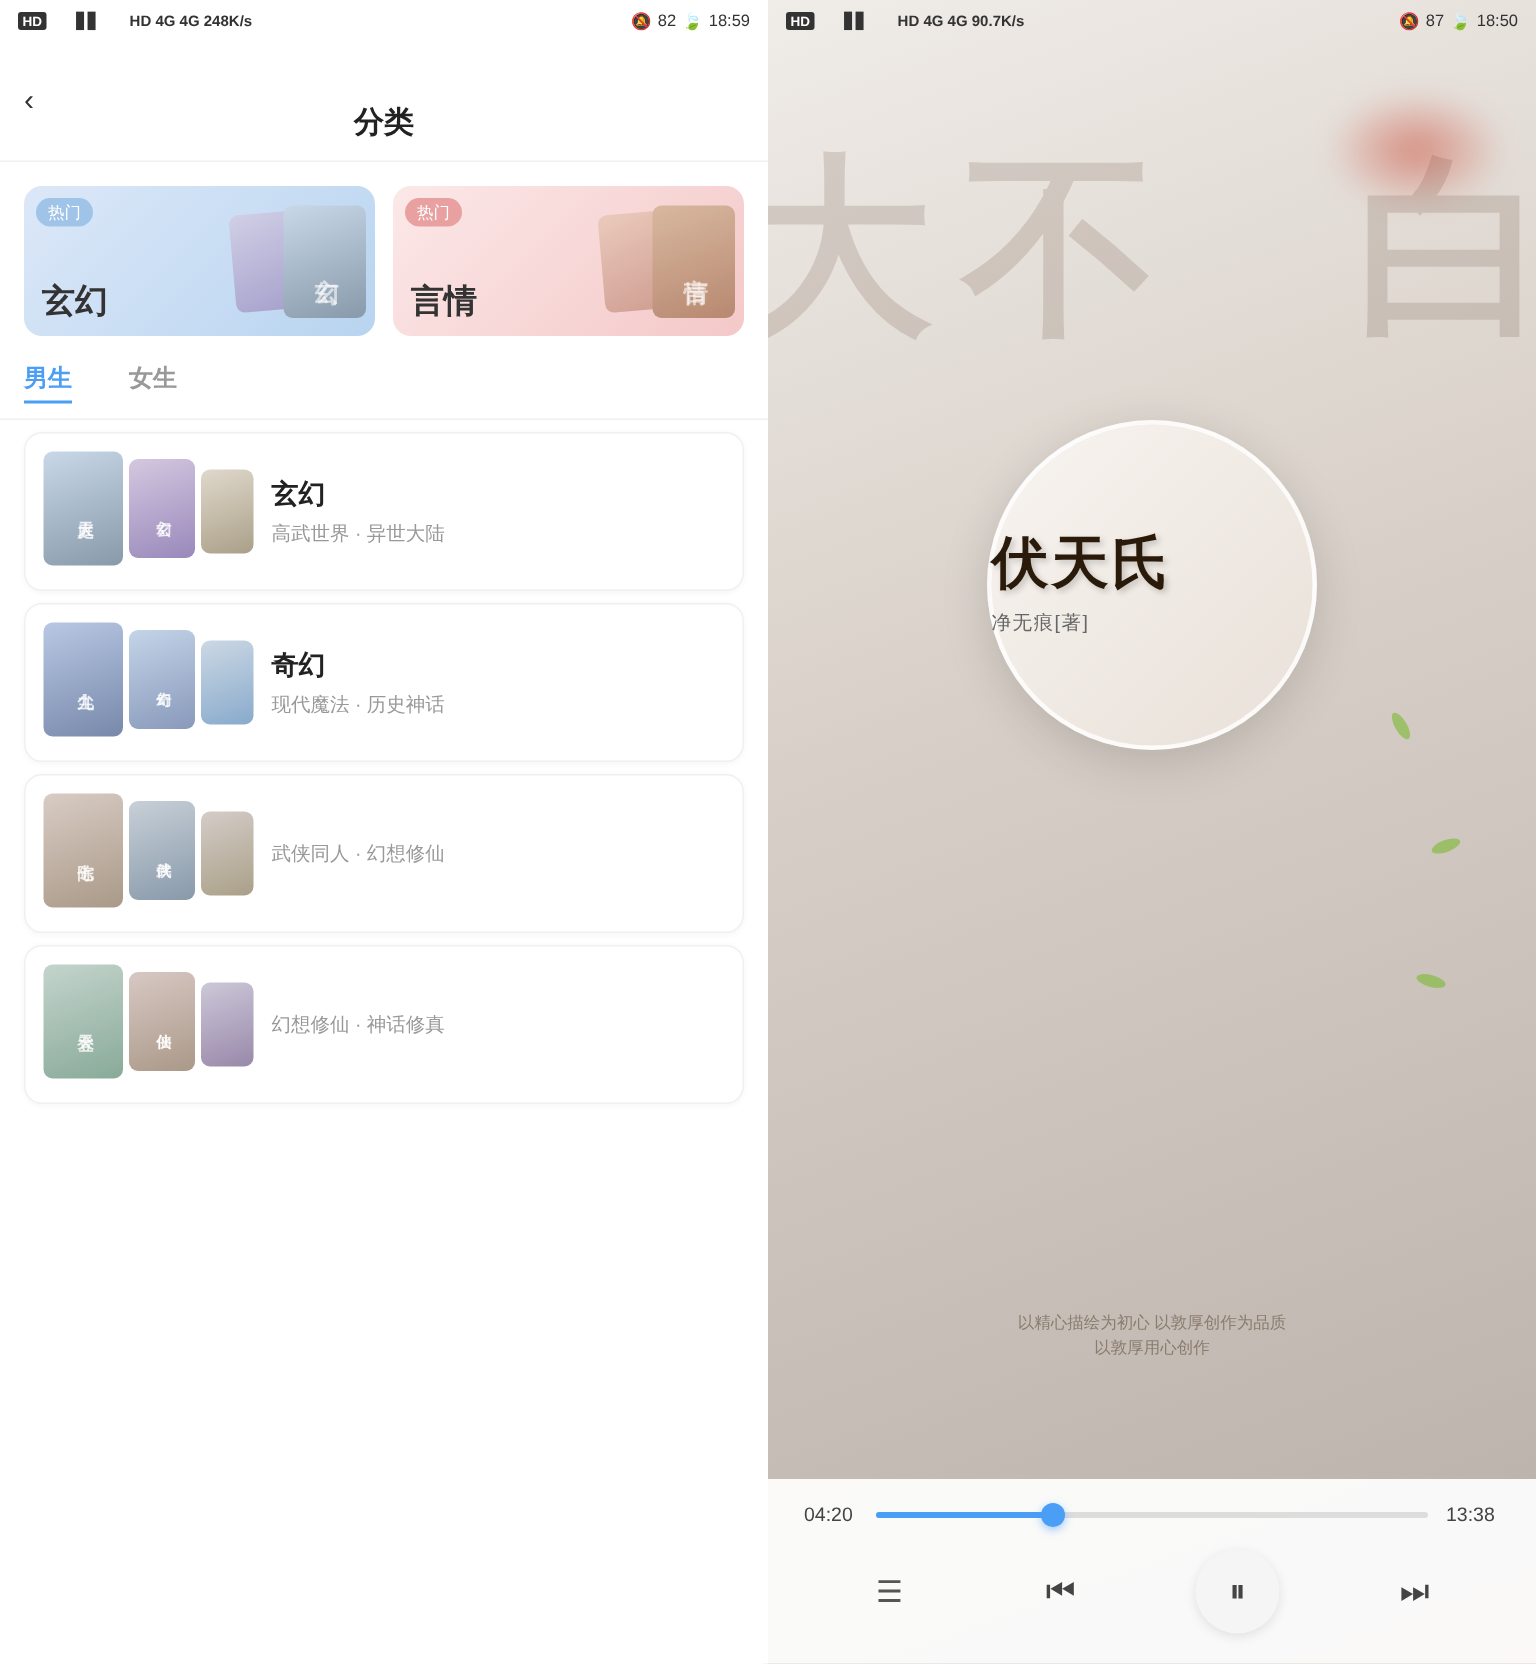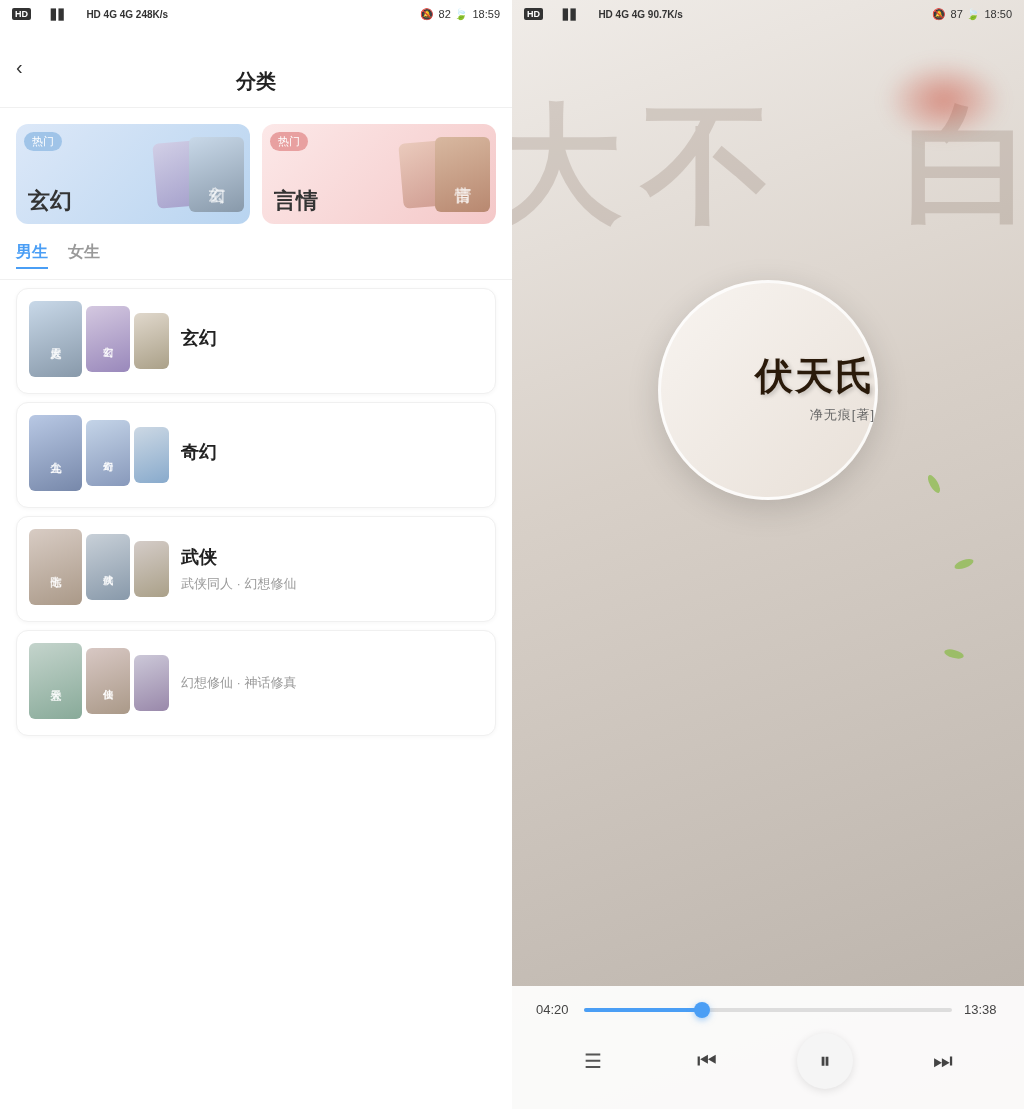--- a/index.html
+++ b/index.html
@@ -129,21 +129,21 @@
     .book-cover-mini.right-mini {
       position: absolute;
       right: 6px;
       width: 55px;
       height: 75px;
     }
 
     
     .tabs {
       display: flex;
-      gap: 20px;
+      gap: 38px;
       padding: 10px 16px;
       border-bottom: 1px solid #f0f0f0;
     }
     .tab {
       font-size: 16px;
       font-weight: 600;
       color: #999;
       cursor: pointer;
       padding-bottom: 4px;
     }
@@ -273,21 +273,21 @@
       position: absolute;
       top: 280px;
       left: 50%;
       transform: translateX(-50%);
       width: 220px;
       height: 220px;
       border-radius: 50%;
       background: linear-gradient(135deg, #f8f4f0 0%, #e8e0d8 100%);
       border: 3px solid rgba(255,255,255,0.8);
       display: flex;
-      align-items: flex-end;
+      align-items: flex-start;
       justify-content: center;
       flex-direction: column;
       box-shadow: 0 8px 32px rgba(0,0,0,0.15);
       z-index: 5;
     }
     .book-title-circle {
       font-size: 38px;
       font-weight: 900;
       color: #2a1a0a;
       letter-spacing: 2px;
@@ -486,50 +486,51 @@
         <div class="cover-placeholder cat-cover cat-cover-1 xh-1">
           <span style="writing-mode:vertical-lr;font-size:11px;">天庭</span>
         </div>
         <div class="cover-placeholder cat-cover cat-cover-2 xh-2">
           <span style="writing-mode:vertical-lr;font-size:10px;">玄幻</span>
         </div>
         <div class="cover-placeholder cat-cover cat-cover-3 xh-3"></div>
       </div>
       <div class="cat-info">
         <div class="cat-name">玄幻</div>
+        <div class="cat-sub">高武世界 · 异世大陆</div>
       </div>
     </div>
 
     <div class="category-item">
       <div class="cat-covers">
         <div class="cover-placeholder cat-cover cat-cover-1 qh-1">
           <span style="writing-mode:vertical-lr;font-size:11px;">九尘</span>
         </div>
         <div class="cover-placeholder cat-cover cat-cover-2 qh-2">
           <span style="writing-mode:vertical-lr;font-size:10px;">奇幻</span>
         </div>
         <div class="cover-placeholder cat-cover cat-cover-3 qh-3"></div>
       </div>
       <div class="cat-info">
         <div class="cat-name">奇幻</div>
+        <div class="cat-sub">现代魔法 · 历史神话</div>
       </div>
     </div>
 
     <div class="category-item">
       <div class="cat-covers">
         <div class="cover-placeholder cat-cover cat-cover-1 wx-1">
           <span style="writing-mode:vertical-lr;font-size:11px;">七陈</span>
         </div>
         <div class="cover-placeholder cat-cover cat-cover-2 wx-2">
           <span style="writing-mode:vertical-lr;font-size:10px;">武侠</span>
         </div>
         <div class="cover-placeholder cat-cover cat-cover-3 wx-3"></div>
       </div>
       <div class="cat-info">
-        <div class="cat-name">武侠</div>
         <div class="cat-sub">武侠同人 · 幻想修仙</div>
       </div>
     </div>
 
     <div class="category-item">
       <div class="cat-covers">
         <div class="cover-placeholder cat-cover cat-cover-1 xx-1">
           <span style="writing-mode:vertical-lr;font-size:11px;">登天</span>
         </div>
         <div class="cover-placeholder cat-cover cat-cover-2 xx-2">
@@ -570,20 +571,24 @@
   <div class="leaf" style="--r:-20deg; top:560px; right:50px;"></div>
   <div class="leaf" style="--r:60deg; top:480px; right:80px;"></div>
 
   <div class="leaf" style="--r:15deg; top:650px; right:60px;"></div>
 
   <div class="book-circle">
     <div class="book-title-circle">伏天氏</div>
     <div class="book-author-circle">净无痕[著]</div>
   </div>
 
+  <div class="sub-text-info">
+    <div>以精心描绘为初心 以敦厚创作为品质</div>
+    <div>以敦厚用心创作</div>
+  </div>
 
   <div class="player-area">
     <div class="progress-row">
       <span class="time-label">04:20</span>
       <div class="progress-bar-bg">
         <div class="progress-fill" style="width:32%;">
           <div class="progress-dot"></div>
         </div>
       </div>
       <span class="time-label">13:38</span>

